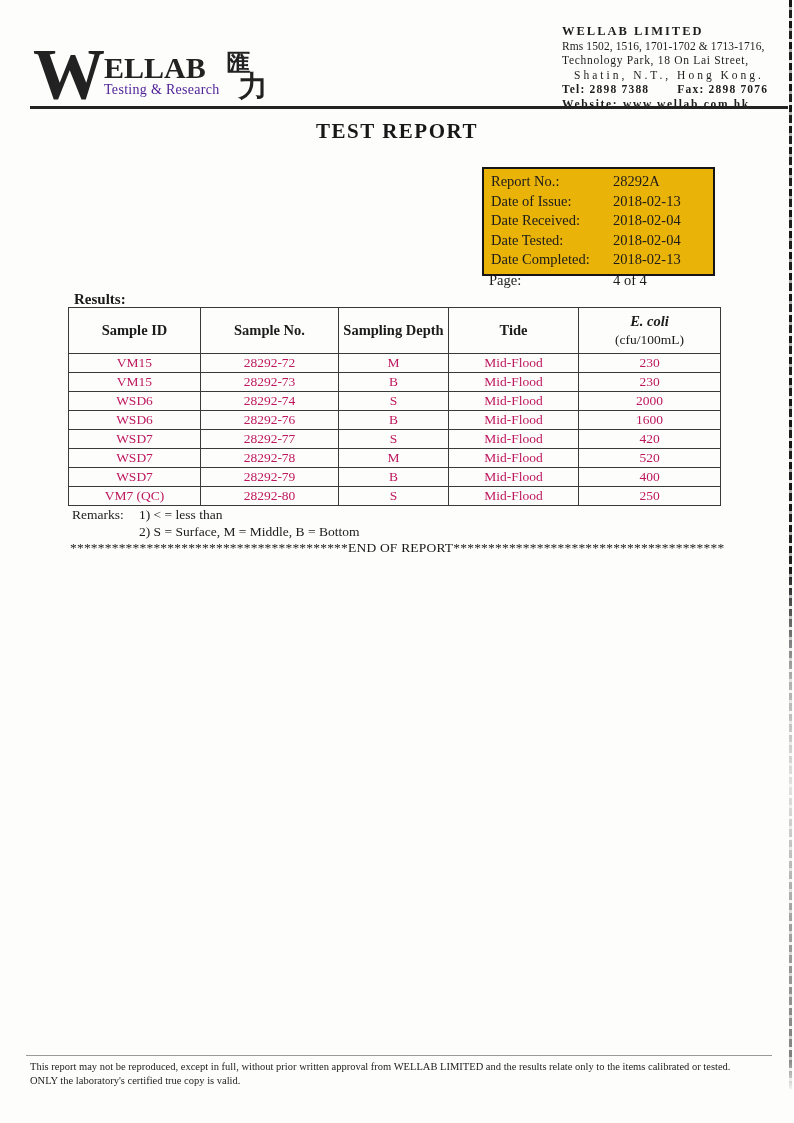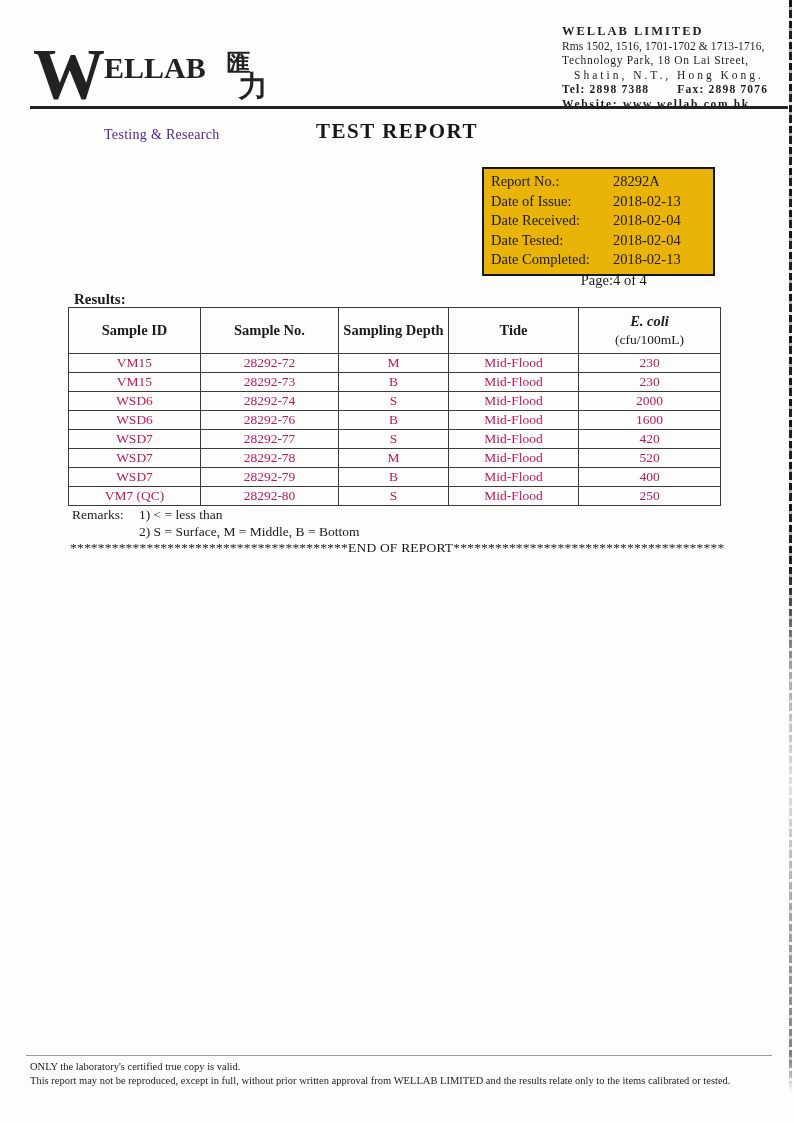--- a/index.html
+++ b/index.html
@@ -10,21 +10,21 @@
     position: relative;
     width: 794px;
     height: 1123px;
     background: #fdfdfc;
     overflow: hidden;
   }
 
   
   .logo { position: absolute; left: 33px; top: 46px; display: flex; align-items: flex-start; }
   .logo-w { font-size: 72px; line-height: 56px; font-weight: bold; letter-spacing: -2px; color: #222; }
-  .logo-right { display: flex; flex-direction: column; margin-left: 1px; padding-top: 8px; gap: 45px; }
+  .logo-right { display: flex; flex-direction: column; margin-left: 1px; padding-top: 8px; }
   .logo-ellab { font-size: 30px; font-weight: bold; line-height: 27px; color: #222; }
   .logo-tagline { font-size: 14px; line-height: 17px; color: #4c1d95; letter-spacing: 0.3px; }
   .logo-cn-col { display: flex; flex-direction: column; margin-left: 7px; padding-top: 5px; }
   .logo-cn1 { font-size: 24px; font-weight: bold; line-height: 24px; color: #222; }
   .logo-cn2 { font-size: 29px; font-weight: bold; line-height: 26px; margin-left: 12px; margin-top: -2px; color: #222; }
 
   
   .company { position: absolute; left: 562px; top: 24px; width: 228px; font-size: 11.5px; line-height: 14.6px; color: #1d1d1d; }
   .company-name { font-weight: bold; font-size: 12.5px; letter-spacing: 2px; }
   .addr1 { letter-spacing: 0.1px; }
@@ -36,21 +36,21 @@
   .header-rule { position: absolute; left: 30px; top: 106px; width: 758px; height: 3px; background: #232323; }
 
   
   .title { position: absolute; left: 0; top: 119px; width: 794px; text-align: center; font-size: 21px; font-weight: bold; letter-spacing: 1.5px; color: #181818; }
 
   
   .report-box { position: absolute; left: 482px; top: 167px; width: 233px; border: 2px solid #161616; padding: 3px 4px 4px 7px; background: #eab308; }
   .info-row { display: flex; font-size: 14.5px; line-height: 19.5px; }
   .info-label { width: 122px; flex: 0 0 122px; }
   .page-row { position: absolute; left: 489px; top: 272px; display: flex; font-size: 14.5px; }
-  .page-row .info-label { width: 124px; flex: 0 0 124px; text-align: right; }
+  .page-row .info-label { width: 124px; flex: 0 0 124px; }
 
   
   .results-label { position: absolute; left: 74px; top: 291px; font-weight: bold; font-size: 15px; }
   .results-table { position: absolute; left: 68px; top: 307px; border-collapse: collapse; table-layout: fixed; }
   .results-table th, .results-table td { border: 1px solid #3a3a3a; text-align: center; vertical-align: middle; }
   .results-table th { font-size: 14.5px; font-weight: bold; line-height: 17.5px; padding: 5px 2px; height: 46px; }
   .results-table td { font-size: 13.5px; line-height: 16px; padding: 1px 2px; height: 18px; color: #be185d; }
   .ecoli-main { display: block; font-style: italic; font-weight: bold; }
   .ecoli-sub { display: block; font-weight: normal; font-size: 13.5px; }
 
@@ -220,19 +220,19 @@
     <span class="remarks-lines">
       <span style="display:block">1) &lt; = less than</span>
       <span style="display:block">2) S = Surface, M = Middle, B = Bottom</span>
     </span>
   </div>
 
   <div class="end-line"><span>****************************************</span><span>END OF REPORT</span><span>****************************************</span></div>
 
   <div class="footer-rule"></div>
   <div class="footer">
+    <div>This report may not be reproduced, except in full, without prior written approval from WELLAB LIMITED and the results relate only to the items calibrated or tested.</div>
     <div>ONLY the laboratory's certified true copy is valid.</div>
-    <div>This report may not be reproduced, except in full, without prior written approval from WELLAB LIMITED and the results relate only to the items calibrated or tested.</div>
   </div>
 
   <div class="scan-edge"></div>
 
 </div>
 
 </body></html>

